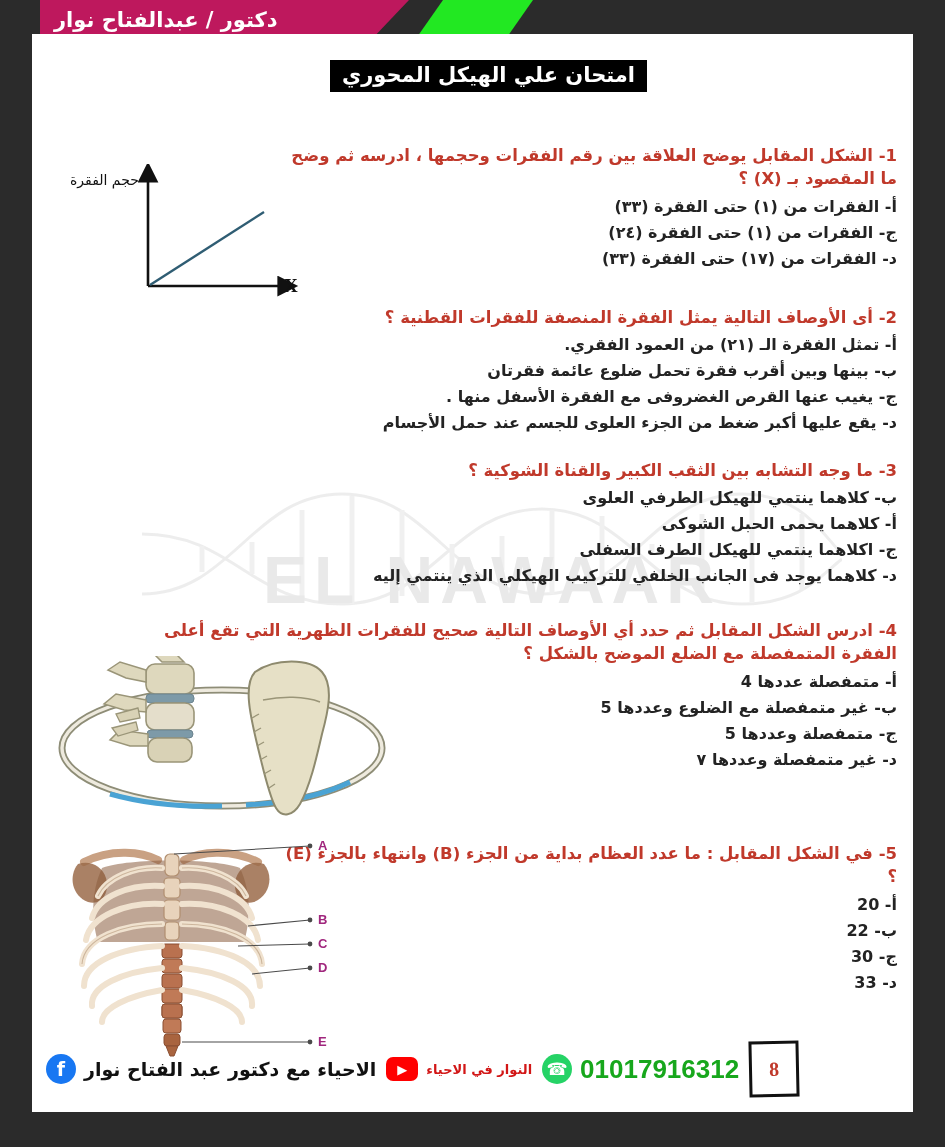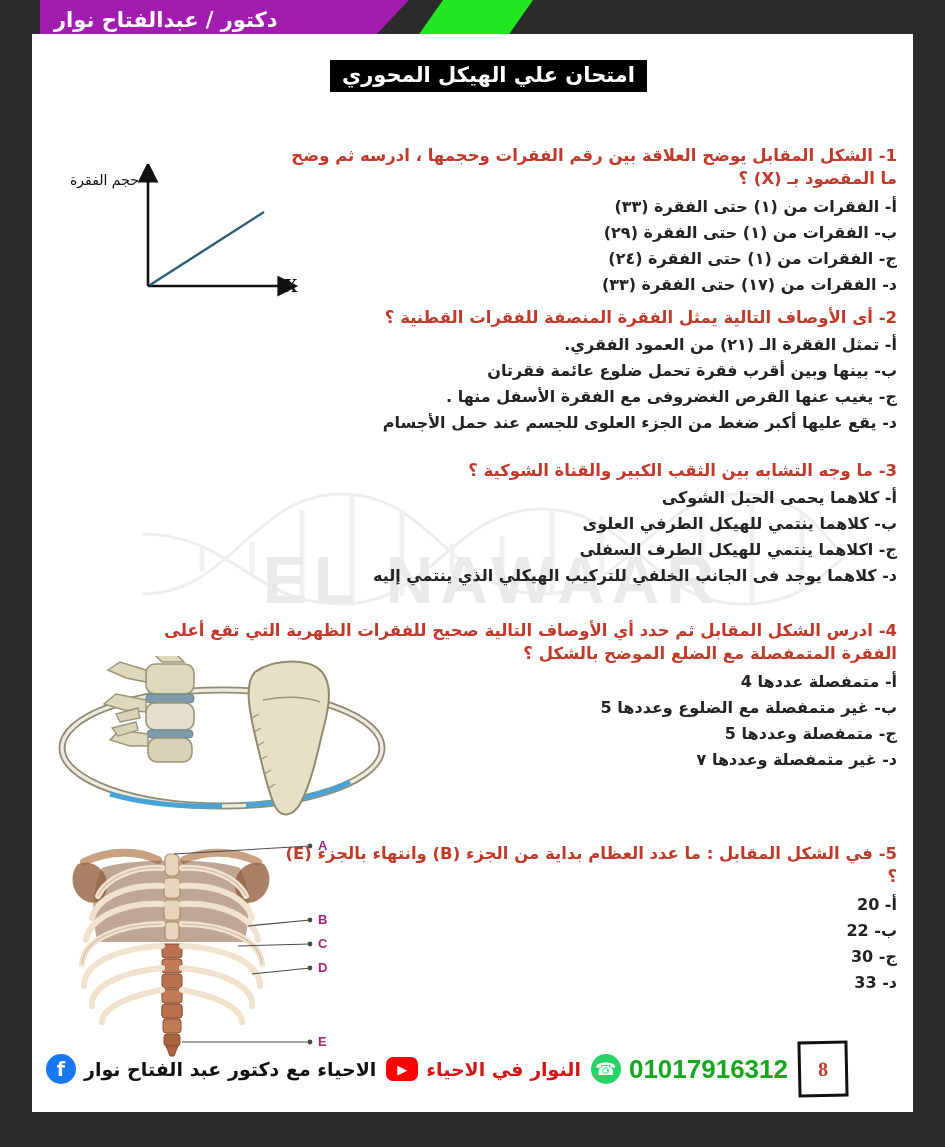--- a/index.html
+++ b/index.html
@@ -19,21 +19,21 @@
   .banner-strip {
     position: absolute;
     top: 0; left: 0;
     width: 945px;
     height: 40px;
   }
   .banner-left, .banner-right {
     position: absolute;
     top: 0;
     height: 40px;
-    background: #a21caf;
+    background: #be185d;
     display: flex;
     align-items: center;
     overflow: hidden;
   }
   .banner-right {
     right: 40px;
     width: 350px;
     clip-path: polygon(0 0, 100% 0, 100% 100%, 38px 100%);
     justify-content: flex-start;
     padding-right: 14px;
@@ -219,21 +219,21 @@
     gap: 8px;
     white-space: nowrap;
   }
   .f-label-fb {
     color: #111;
     font-size: 19px;
     font-weight: bold;
   }
   .f-label-yt {
     color: #d21616;
-    font-size: 19px;
+    font-size: 13px;
     font-weight: bold;
   }
   .f-label-wa {
     color: #17a71c;
     font-size: 26px;
     font-weight: bold;
     font-family: "Liberation Sans", sans-serif;
     direction: ltr;
   }
   .page-num-box {
@@ -316,37 +316,36 @@
 
       <line x1="96" y1="122" x2="228" y2="122" stroke="#111" stroke-width="2.6" marker-end="url(#arrH)"></line>
 
       <line x1="98" y1="121" x2="212" y2="48" stroke="#2f5d73" stroke-width="2.4"></line>
     </svg>
   </div>
 
   <div class="q-block" id="q1">
     <p class="q-head">1- الشكل المقابل يوضح العلاقة بين رقم الفقرات وحجمها ، ادرسه ثم وضح ما المقصود بـ (X) ؟</p>
     <p class="q-opt">أ- الفقرات من (١) حتى الفقرة (٣٣)</p>
-    <p class="q-opt">ب- الفقرات من (١) حتى الفقرة (٢٩)</p>
     <p class="q-opt">ج- الفقرات من (١) حتى الفقرة (٢٤)</p>
     <p class="q-opt">د- الفقرات من (١٧) حتى الفقرة (٣٣)</p>
   </div>
 
   <div class="q-block" id="q2">
     <p class="q-head">2- أى الأوصاف التالية يمثل الفقرة المنصفة للفقرات القطنية ؟</p>
     <p class="q-opt">أ- تمثل الفقرة الـ (٢١) من العمود الفقري.</p>
     <p class="q-opt">ب- بينها وبين أقرب فقرة تحمل ضلوع عائمة فقرتان</p>
     <p class="q-opt">ج- يغيب عنها القرص الغضروفى مع الفقرة الأسفل منها .</p>
     <p class="q-opt">د- يقع عليها أكبر ضغط من الجزء العلوى للجسم عند حمل الأجسام</p>
   </div>
 
   <div class="q-block" id="q3">
     <p class="q-head">3- ما وجه التشابه بين الثقب الكبير والقناة الشوكية ؟</p>
+    <p class="q-opt">ب- كلاهما ينتمي للهيكل الطرفي العلوى</p>
     <p class="q-opt">أ- كلاهما يحمى الحبل الشوكى</p>
-    <p class="q-opt">ب- كلاهما ينتمي للهيكل الطرفي العلوى</p>
     <p class="q-opt">ج- اكلاهما ينتمي للهيكل الطرف السفلى</p>
     <p class="q-opt">د- كلاهما يوجد فى الجانب الخلفي للتركيب الهيكلي الذي ينتمي إليه</p>
   </div>
 
   <div class="q-block" id="q4">
     <p class="q-head">4- ادرس الشكل المقابل ثم حدد أي الأوصاف التالية صحيح للفقرات الظهرية التي تقع أعلى الفقرة المتمفصلة مع الضلع الموضح بالشكل ؟</p>
     <p class="q-opt">أ- متمفصلة عددها 4</p>
     <p class="q-opt">ب- غير متمفصلة مع الضلوع وعددها 5</p>
     <p class="q-opt">ج- متمفصلة وعددها 5</p>
     <p class="q-opt">د- غير متمفصلة وعددها ٧</p>

